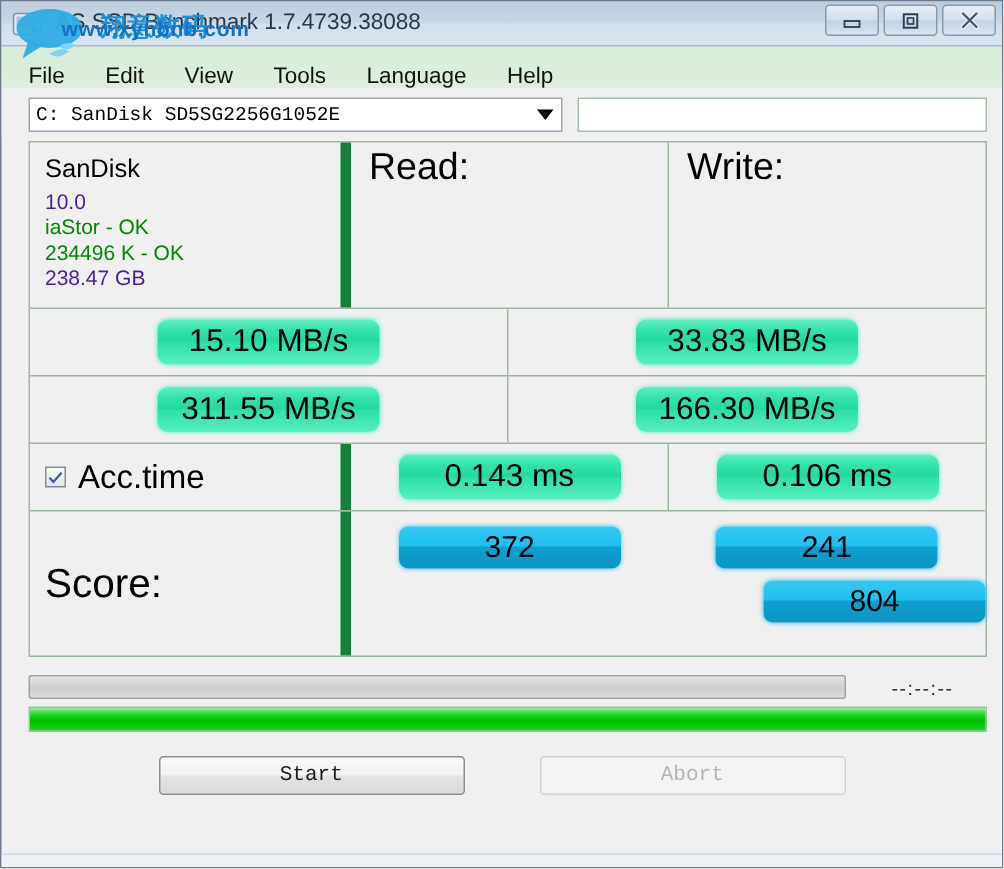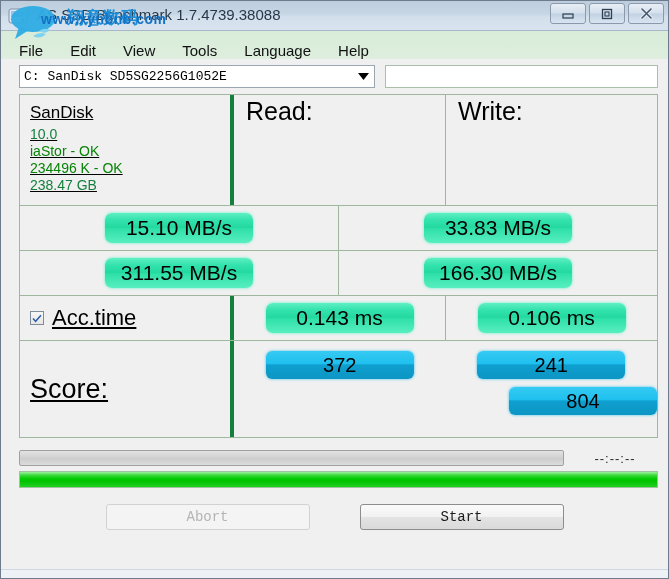--- a/index.html
+++ b/index.html
@@ -164,25 +164,24 @@
     box-sizing: border-box;
   }
   .grow {
     display: flex;
     border-bottom: 1px solid #9fb79f;
   }
   .grow:last-child { border-bottom: none; }
   .cell-label {
     width: 214px;
     box-sizing: border-box;
-    border-right: 4px solid #15803d;
+    border-right: 7px solid #15803d;
     display: flex;
     align-items: center;
     padding-left: 10px;
-    text-decoration: underline;
   }
   .cell-val {
     flex: 1;
     box-sizing: border-box;
     border-right: 1px solid #9fb79f;
     display: flex;
     align-items: center;
     justify-content: center;
   }
   .cell-val:last-child { border-right: none; }
@@ -190,21 +189,21 @@
   
   .row-info { height: 110px; }
   .info-box {
     display: flex;
     flex-direction: column;
     justify-content: flex-start;
     padding-top: 8px;
     align-items: flex-start;
   }
   .info-name { font-size: 17px; color: #000; margin-bottom: 3px; }
-  .info-line { font-size: 14px; color: #15803d; line-height: 17px; }
+  .info-line { font-size: 14px; color: #4c1d95; line-height: 17px; }
   .info-line.ok { color: #078407; }
   .head-cell {
     align-items: flex-start;
     justify-content: flex-start;
     padding: 2px 0 0 12px;
   }
   .head-text { font-size: 25px; color: #000; }
 
   
   .row-meas { height: 44px; }
@@ -483,18 +482,18 @@
 
   <div class="prog-row">
     <div class="prog-empty"></div>
     <span class="timer">--:--:--</span>
   </div>
   <div class="prog-green-wrap">
     <div class="prog-green"></div>
   </div>
 
   <div class="btn-row">
+    <div class="btn">Start</div>
     <div class="btn disabled">Abort</div>
-    <div class="btn">Start</div>
   </div>
 
   <div class="statusbar"></div>
 </div>
 
 </body></html>

